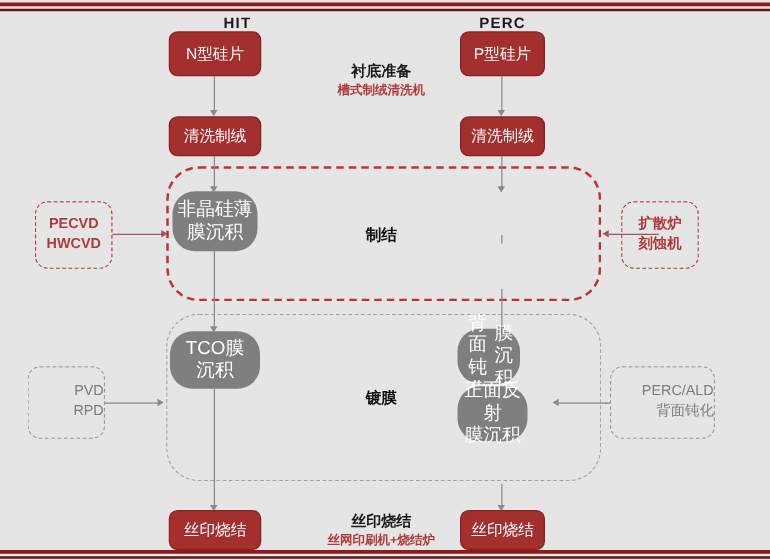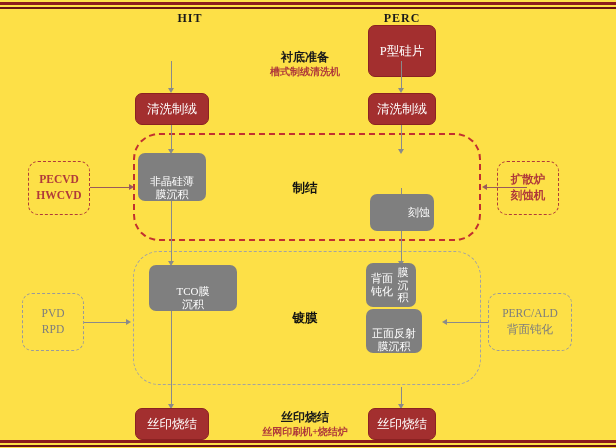--- a/index.html
+++ b/index.html
@@ -4,22 +4,22 @@
 <style>
   html, body {
     margin: 0;
     padding: 0;
     background: #ffffff;
   }
   #stage {
     position: relative;
     width: 616px;
     height: 448px;
-    background: #fde047;
-    font-family: Liberation Serif, serif;
+    background: #e5e5e5;
+    font-family: Liberation Sans, sans-serif;
     overflow: hidden;
   }
 
   
   .rule {
     position: absolute;
     left: 0;
     width: 616px;
     background: #8c1c1c;
   }
@@ -51,26 +51,26 @@
     justify-content: center;
     text-align: center;
     line-height: 1.15;
     box-sizing: border-box;
   }
 
   
   .gbox {
     position: absolute;
     background: #7f7f7f;
-    border-radius: 7px;
+    border-radius: 18px;
     color: #ffffff;
-    font-size: 11px;
+    font-size: 15px;
     display: flex;
     align-items: center;
-    justify-content: flex-end;
+    justify-content: center;
     text-align: center;
     line-height: 1.18;
     box-sizing: border-box;
     padding: 0 4px;
   }
   .gbox span { display: block; }
 
   
   .eq {
     position: absolute;
@@ -85,20 +85,21 @@
     font-size: 11.5px;
   }
   .eq-red {
     border: 1.6px dashed #b03a3a;
     color: #b03a3a;
     font-weight: bold;
   }
   .eq-gray {
     border: 1.6px dashed #9a9a9a;
     color: #7d7d7d;
+    align-items: flex-end;
   }
 
   
   .group {
     position: absolute;
     border-radius: 26px;
     box-sizing: border-box;
   }
   .group-red  { border: 2px dashed #c23030; }
   .group-gray { border: 1.6px dashed #a3a3a3; }
@@ -174,54 +175,54 @@
   <div class="rule rule-top2"></div>
   <div class="rule rule-bottom"></div>
   <div class="rule rule-bottom2"></div>
 
   <div class="col-head" style="left:160px; top:11px; width:60px; text-align:center;">HIT</div>
   <div class="col-head" style="left:372px; top:11px; width:60px; text-align:center;">PERC</div>
 
   <div class="group group-red" style="left:133px; top:133px; width:348px; height:108px;"></div>
   <div class="group group-gray" style="left:133px; top:251px; width:348px; height:134px;"></div>
 
+  <div class="rbox" style="left:135px; top:25px; width:74px; height:36px;">N型硅片</div>
   <div class="vline" style="left:171px; top:61px; height:29px;"></div>
   <div class="arrow-down" style="left:168px; top:88px;"></div>
 
   <div class="rbox" style="left:135px; top:93px; width:74px; height:32px;">清洗制绒</div>
   <div class="vline" style="left:171px; top:125px; height:26px;"></div>
   <div class="arrow-down" style="left:168px; top:149px;"></div>
 
   <div class="gbox" style="left:138px; top:153px; width:68px; height:48px; flex-direction:column;">
     <span>非晶硅薄</span>
     <span>膜沉积</span>
   </div>
   <div class="vline" style="left:171px; top:201px; height:62px;"></div>
   <div class="arrow-down" style="left:168px; top:261px;"></div>
 
-  <div class="gbox" style="left:149px; top:265px; width:88px; height:46px; flex-direction:column;">
+  <div class="gbox" style="left:136px; top:265px; width:72px; height:46px; flex-direction:column;">
     <span>TCO膜</span>
     <span>沉积</span>
   </div>
   <div class="vline" style="left:171px; top:311px; height:95px;"></div>
   <div class="arrow-down" style="left:168px; top:404px;"></div>
 
   <div class="rbox" style="left:135px; top:408px; width:74px; height:32px;">丝印烧结</div>
 
-  <div class="rbox" style="left:368px; top:25px; width:68px; height:52px;">P型硅片</div>
+  <div class="rbox" style="left:368px; top:25px; width:68px; height:36px;">P型硅片</div>
   <div class="vline" style="left:401px; top:61px; height:29px;"></div>
   <div class="arrow-down" style="left:398px; top:88px;"></div>
 
   <div class="rbox" style="left:368px; top:93px; width:68px; height:32px;">清洗制绒</div>
   <div class="vline" style="left:401px; top:125px; height:26px;"></div>
   <div class="arrow-down" style="left:398px; top:149px;"></div>
 
   <div class="vline" style="left:401px; top:188px; height:7px;"></div>
 
-  <div class="gbox" style="left:370px; top:194px; width:64px; height:37px;">刻蚀</div>
   <div class="vline" style="left:401px; top:231px; height:32px;"></div>
   <div class="arrow-down" style="left:398px; top:261px;"></div>
 
   <div class="gbox" style="left:366px; top:263px; width:50px; height:44px; flex-direction:row;">
     <span>背面钝化</span>
     <span>膜沉积</span>
   </div>
 
   <div class="gbox" style="left:366px; top:309px; width:56px; height:44px; flex-direction:column;">
     <span>正面反射</span>

